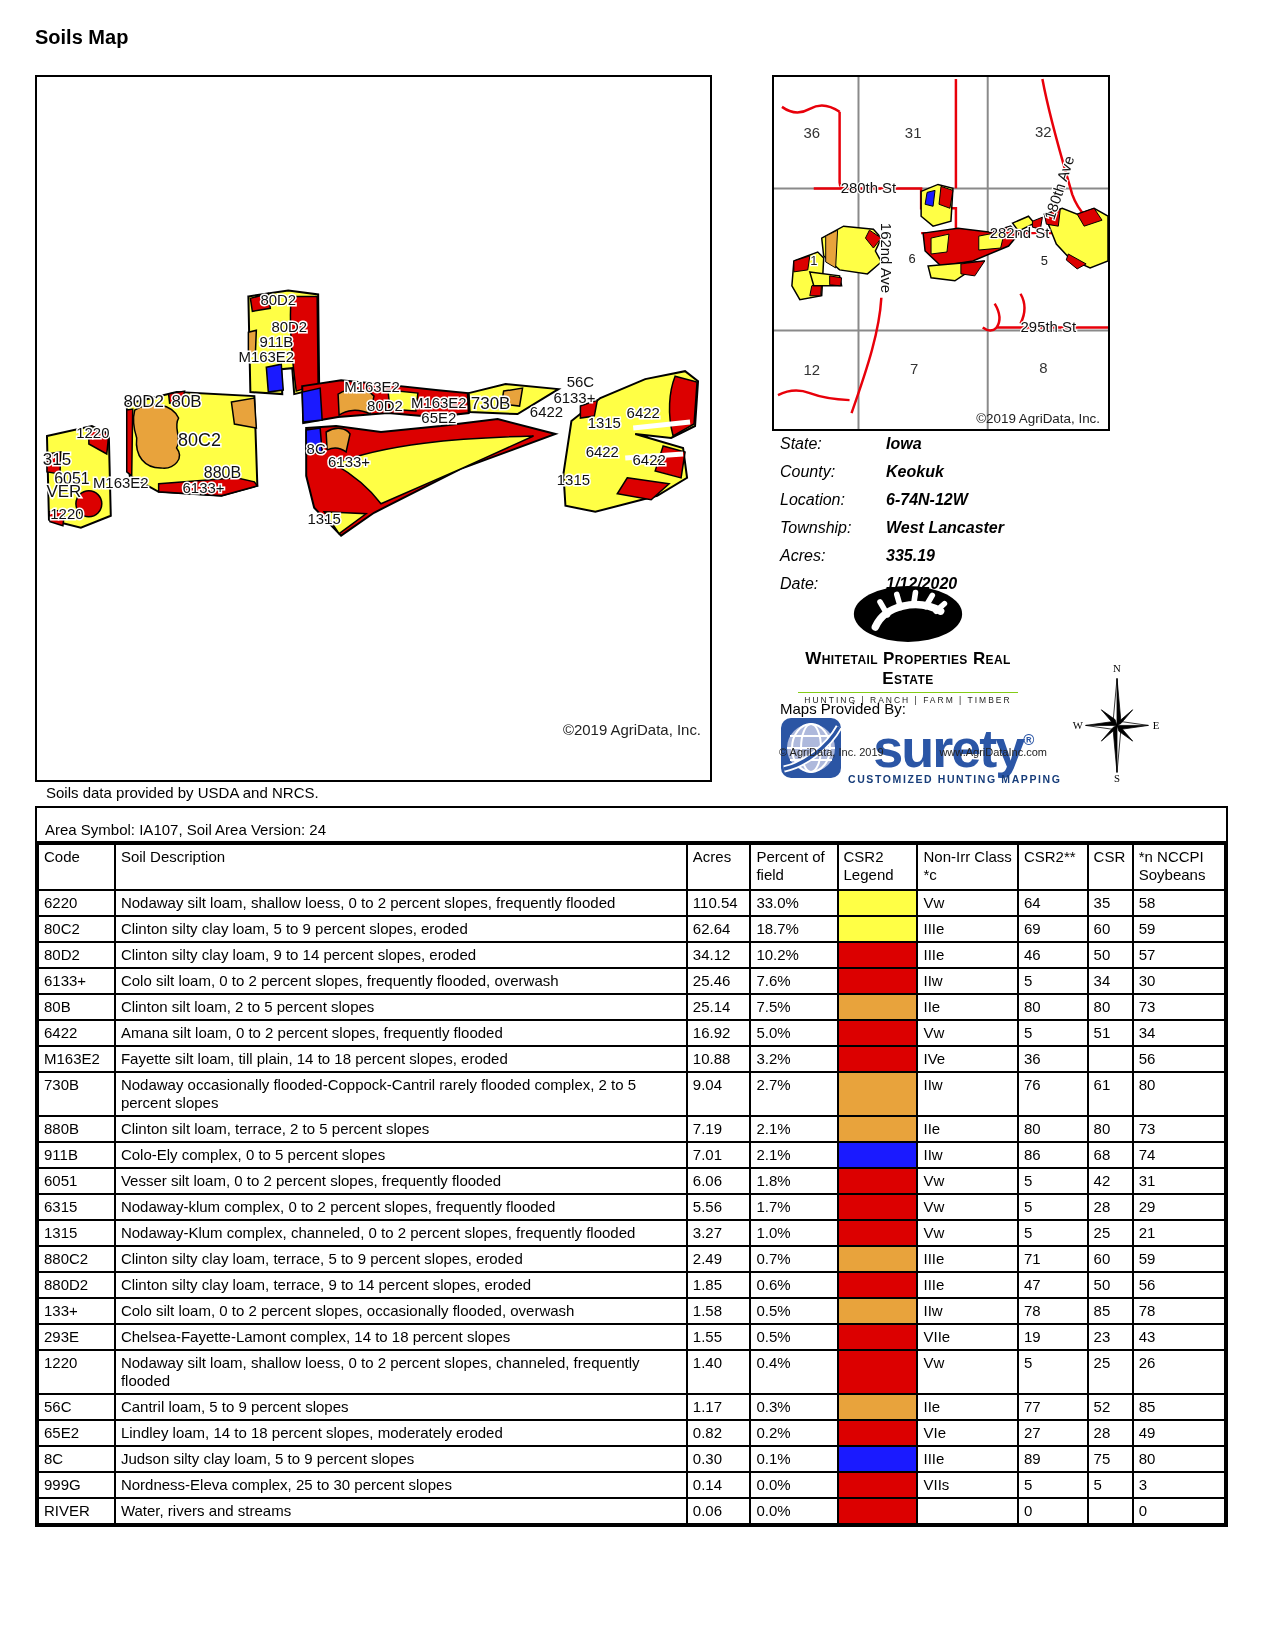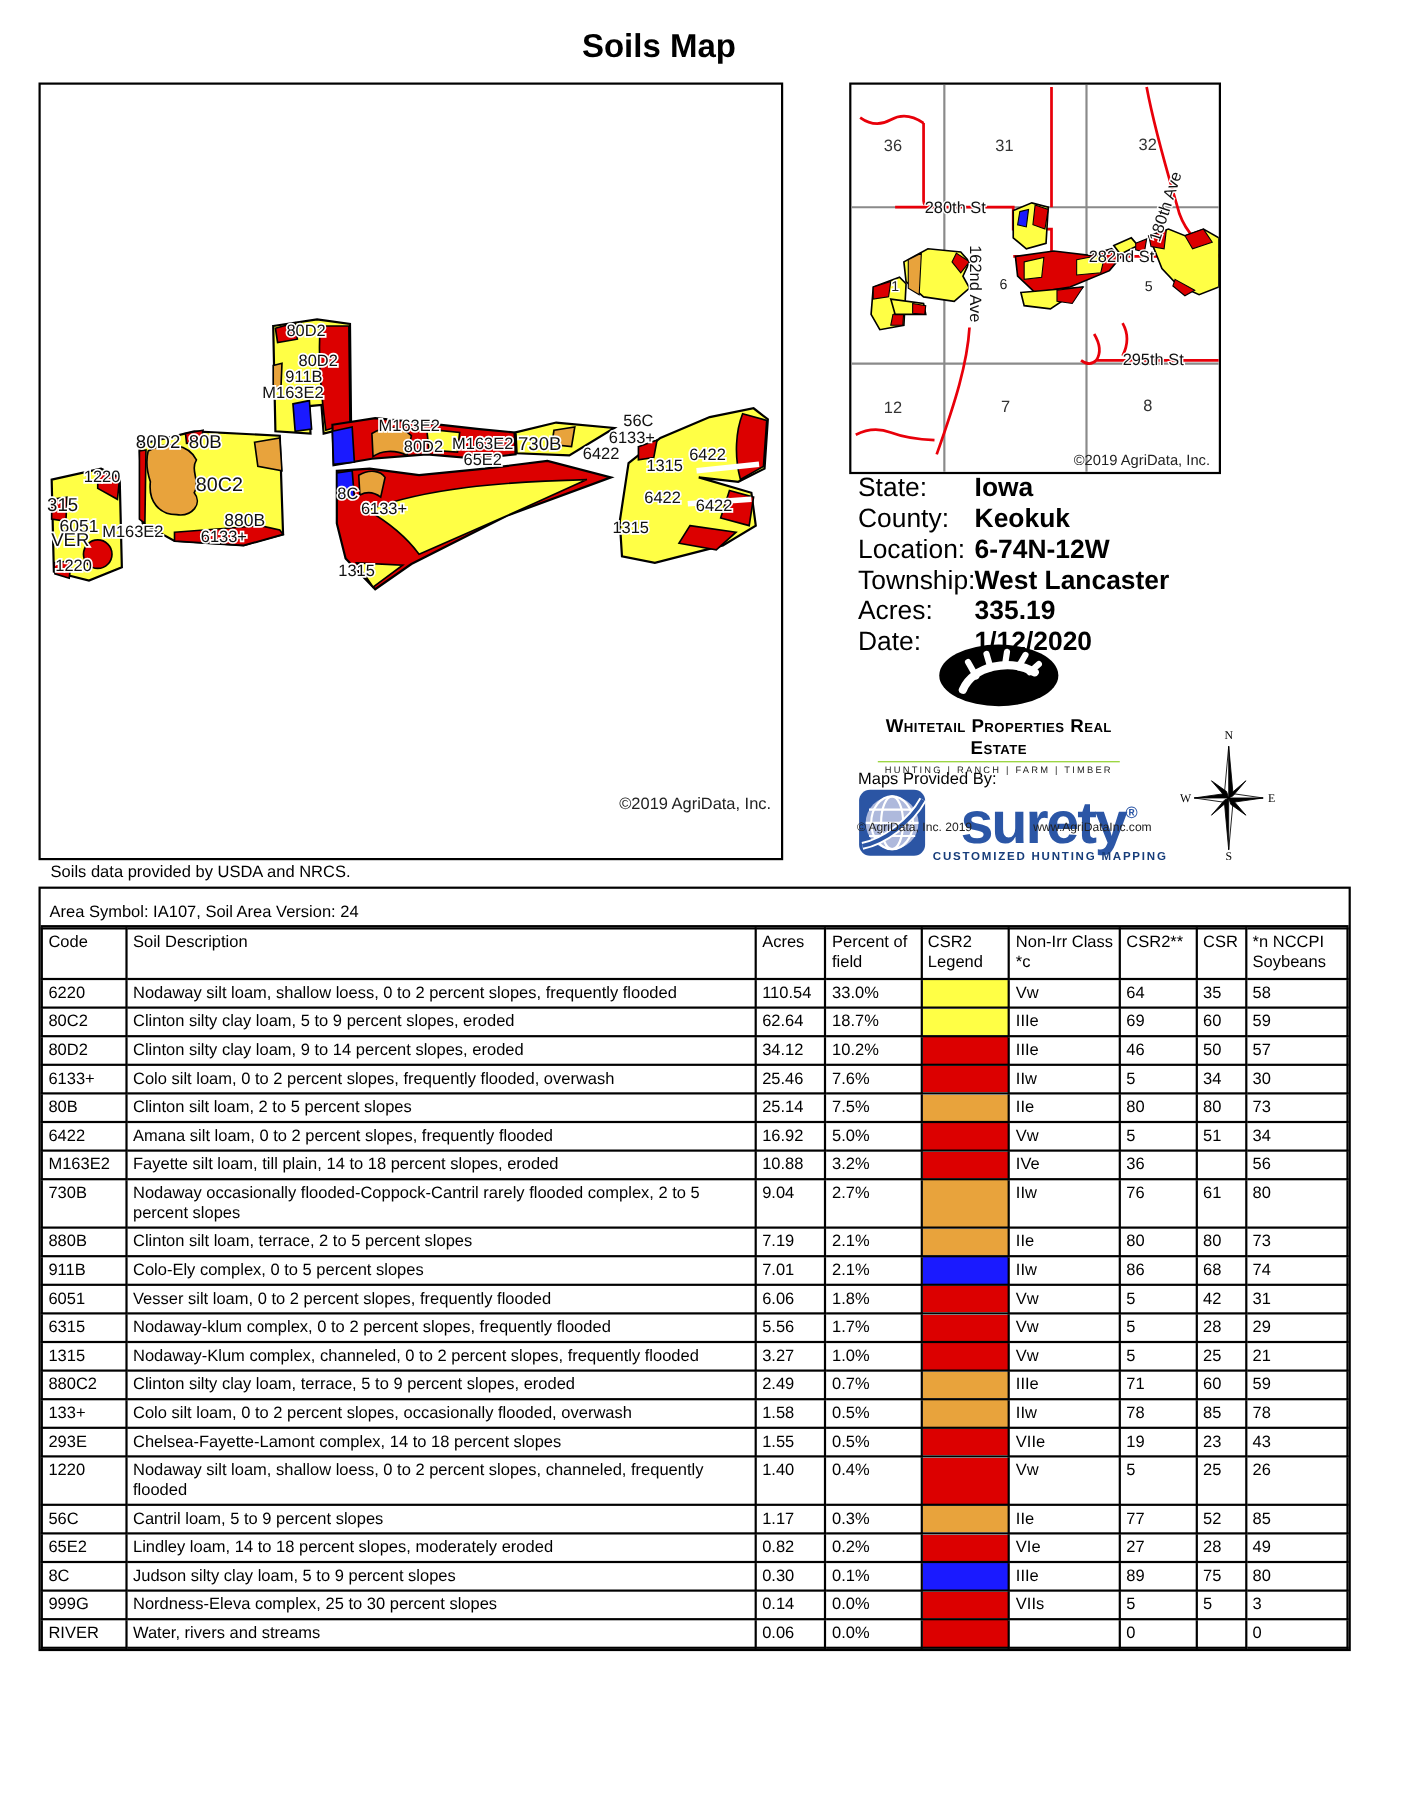--- a/index.html
+++ b/index.html
@@ -1,25 +1,25 @@
 <!DOCTYPE html>
 <html><head>
 <meta charset="utf-8">
 <style>
   html,body{margin:0;padding:0;background:#fff;}
   .page{position:relative;width:1275px;height:1650px;background:#fff;overflow:hidden;
         font-family:"Liberation Sans",sans-serif;color:#000;}
-  .title{position:absolute;left:35px;top:26px;width:1128px;text-align:center;
-         font-size:30px;font-weight:bold;}
+  .title{position:absolute;left:35px;top:26px;width:1128px;
+         font-size:20px;font-weight:bold;}
   .main-map{position:absolute;left:35px;top:75px;width:677px;height:707px;
             border:2px solid #000;box-sizing:border-box;background:#fff;}
   .locator{position:absolute;left:772px;top:75px;width:338px;height:356px;
            border:2px solid #000;box-sizing:border-box;background:#fff;}
   .footnote{position:absolute;left:46px;top:784px;font-size:15px;}
-  .info{position:absolute;left:780px;top:430px;font-size:24px;line-height:28px;}
+  .info{position:absolute;left:780px;top:430px;font-size:16px;line-height:28px;font-style:italic;}
   .info .lbl{display:inline-block;width:106px;}
   .info .val{font-weight:bold;}
   .whitetail{position:absolute;left:778px;top:585px;width:260px;text-align:center;}
   .wt-name{font-family:Liberation Sans, sans-serif;font-variant:small-caps;font-weight:bold;
            font-size:17px;letter-spacing:.4px;margin-top:2px;}
   .wt-tag{font-family:Liberation Sans, sans-serif;font-size:8.5px;letter-spacing:2px;
           border-top:1px solid #84cc16;display:inline-block;padding:2px 6px 0 6px;margin-top:0;color:#222;}
   .mapsby{position:absolute;left:780px;top:700px;font-size:15px;}
   .surety{position:absolute;left:780px;top:717px;display:flex;align-items:flex-start;}
   .surety-word{font-size:54px;font-weight:bold;color:#2B56A6;letter-spacing:-2px;
@@ -454,20 +454,31 @@
             <td>Clinton silty clay loam, terrace, 5 to 9 percent slopes, eroded</td>
             <td class="num">2.49</td>
             <td class="num">0.7%</td>
             <td class="legend" style="background: rgb(232, 163, 60);"></td>
             <td class="num">IIIe</td>
             <td class="num">71</td>
             <td class="num">60</td>
             <td class="num">59</td>
           </tr>
           <tr>
+            <td>880D2</td>
+            <td>Clinton silty clay loam, terrace, 9 to 14 percent slopes, eroded</td>
+            <td class="num">1.85</td>
+            <td class="num">0.6%</td>
+            <td class="legend" style="background: rgb(220, 0, 0);"></td>
+            <td class="num">IIIe</td>
+            <td class="num">47</td>
+            <td class="num">50</td>
+            <td class="num">56</td>
+          </tr>
+          <tr>
             <td>133+</td>
             <td>Colo silt loam, 0 to 2 percent slopes, occasionally flooded, overwash</td>
             <td class="num">1.58</td>
             <td class="num">0.5%</td>
             <td class="legend" style="background: rgb(232, 163, 60);"></td>
             <td class="num">IIw</td>
             <td class="num">78</td>
             <td class="num">85</td>
             <td class="num">78</td>
           </tr>

